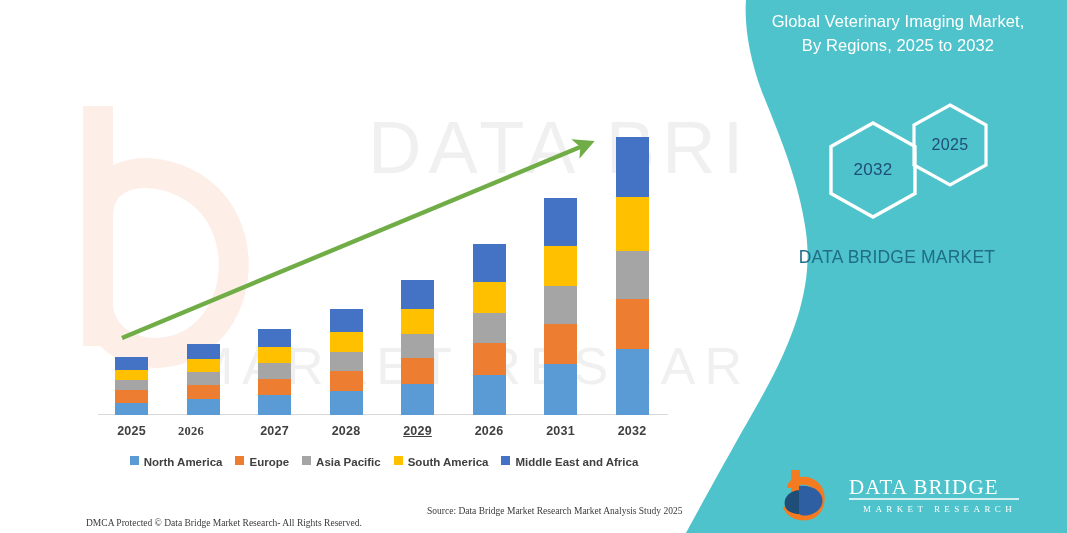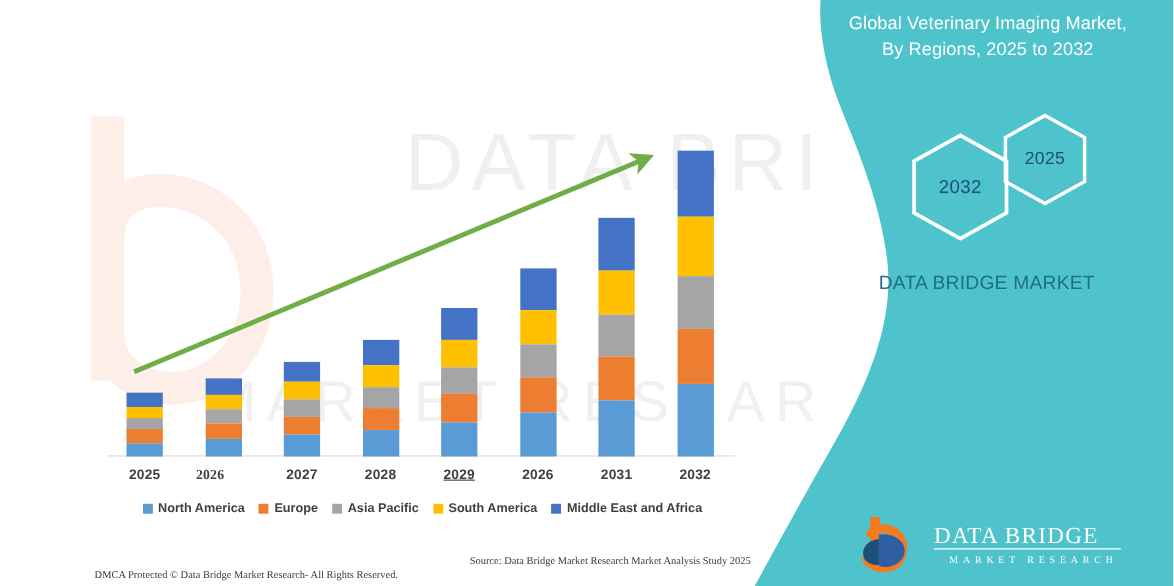--- a/index.html
+++ b/index.html
@@ -151,21 +151,20 @@
     position: absolute;
     top: 456px; left: 98px;
     width: 572px;
     display: flex;
     align-items: center;
     justify-content: center;
     gap: 13px;
   }
   .legend-item {
     display: flex;
-    align-items: center;
     gap: 5px;
     white-space: nowrap;
   }
   .legend-swatch {
     width: 9px; height: 9px;
     display: inline-block;
     flex: 0 0 auto;
   }
   .legend-label {
     color: #404040;

